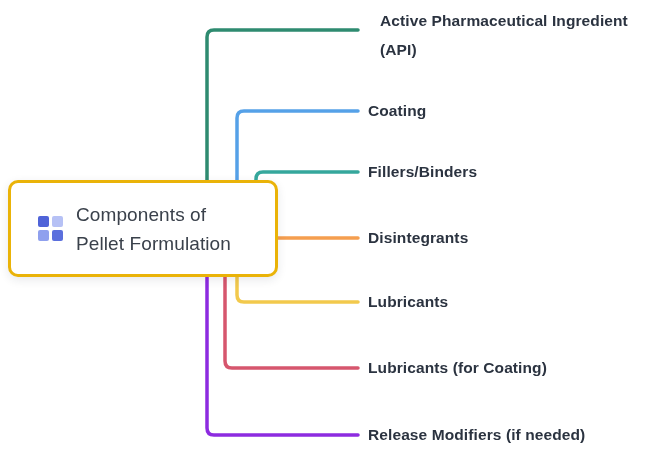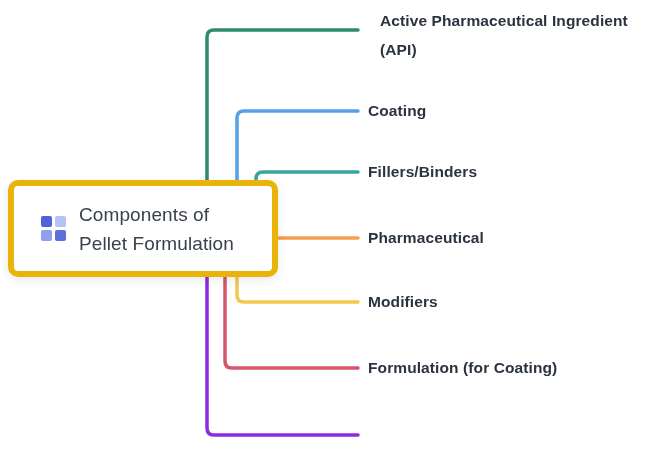--- a/index.html
+++ b/index.html
@@ -4,21 +4,21 @@
 <style>
   html,body{margin:0;padding:0;background:#ffffff;}
   .stage{
     position:relative;width:649px;height:455px;background:#ffffff;overflow:hidden;
     font-family:"Liberation Sans", sans-serif;
   }
   .connectors{position:absolute;left:0;top:0;}
   .connectors path{fill:none;stroke-width:3.5;stroke-linecap:round;}
   .root-card{
     position:absolute;left:8px;top:180px;width:270px;height:97px;
-    background:#ffffff;border:6px solid #eab308;border-radius:10px;
+    background:#ffffff;border:3px solid #eab308;border-radius:10px;
     box-shadow:0 3px 10px rgba(30,40,60,.10);
     display:flex;align-items:center;box-sizing:border-box;padding:0 14px 0 26px;
   }
   .root-icon{
     width:26px;height:26px;margin-right:13px;flex:0 0 auto;
     display:grid;grid-template-columns:11px 11px;grid-template-rows:11px 11px;
     gap:3px;align-content:center;justify-content:center;
   }
   .root-icon span{border-radius:2px;display:block;}
   .ri-1{background:#4f63d8;}
@@ -59,17 +59,18 @@
         <span class="ri-2"></span>
         <span class="ri-3"></span>
         <span class="ri-4"></span>
     </div>
     <div class="root-title">Components of Pellet Formulation</div>
   </div>
 
   <div class="branch-label wrap" style="top:6px;">Active Pharmaceutical Ingredient (API)</div>
   <div class="branch-label" style="top:111px;">Coating</div>
   <div class="branch-label" style="top:172px;">Fillers/Binders</div>
-  <div class="branch-label" style="top:238px;">Pharmaceutical</div>
-  <div class="branch-label" style="top:302px;">Modifiers</div>
-  <div class="branch-label" style="top:368px;">Formulation (for Coating)</div>
+  <div class="branch-label" style="top:238px;">Disintegrants</div>
+  <div class="branch-label" style="top:302px;">Lubricants</div>
+  <div class="branch-label" style="top:368px;">Lubricants (for Coating)</div>
+  <div class="branch-label" style="top:435px;">Release Modifiers (if needed)</div>
 
 </div>
 
 </body></html>

